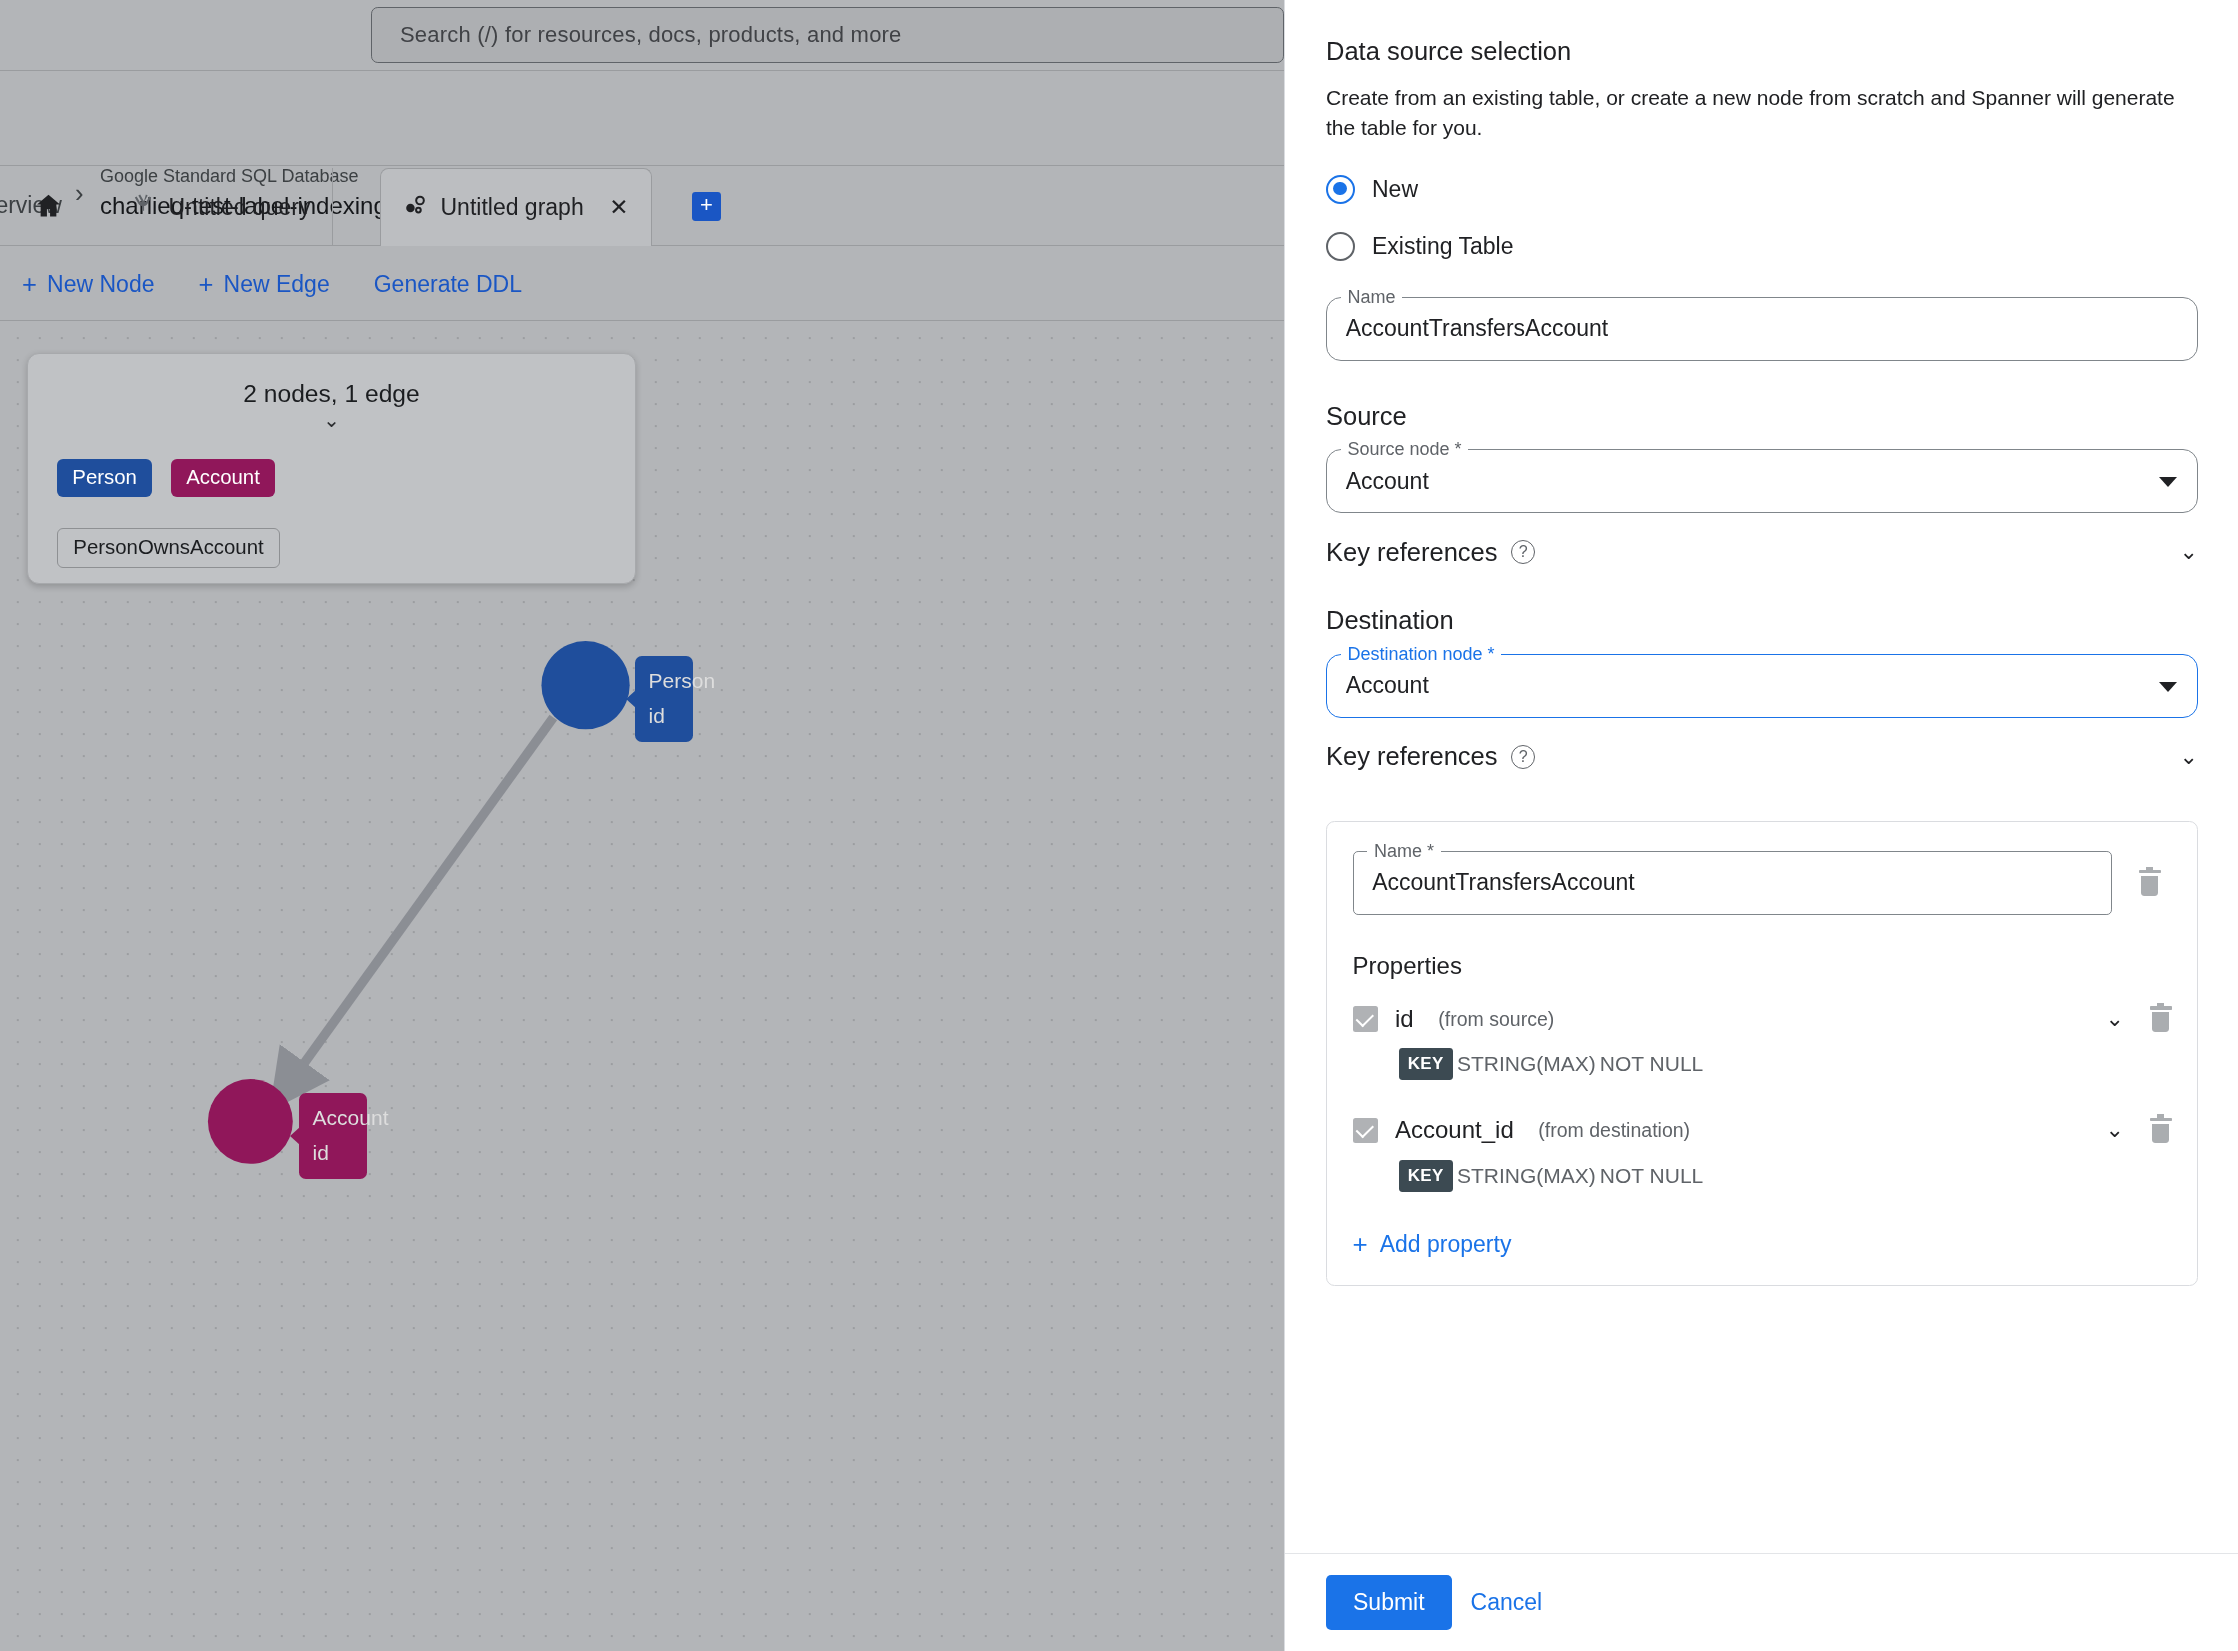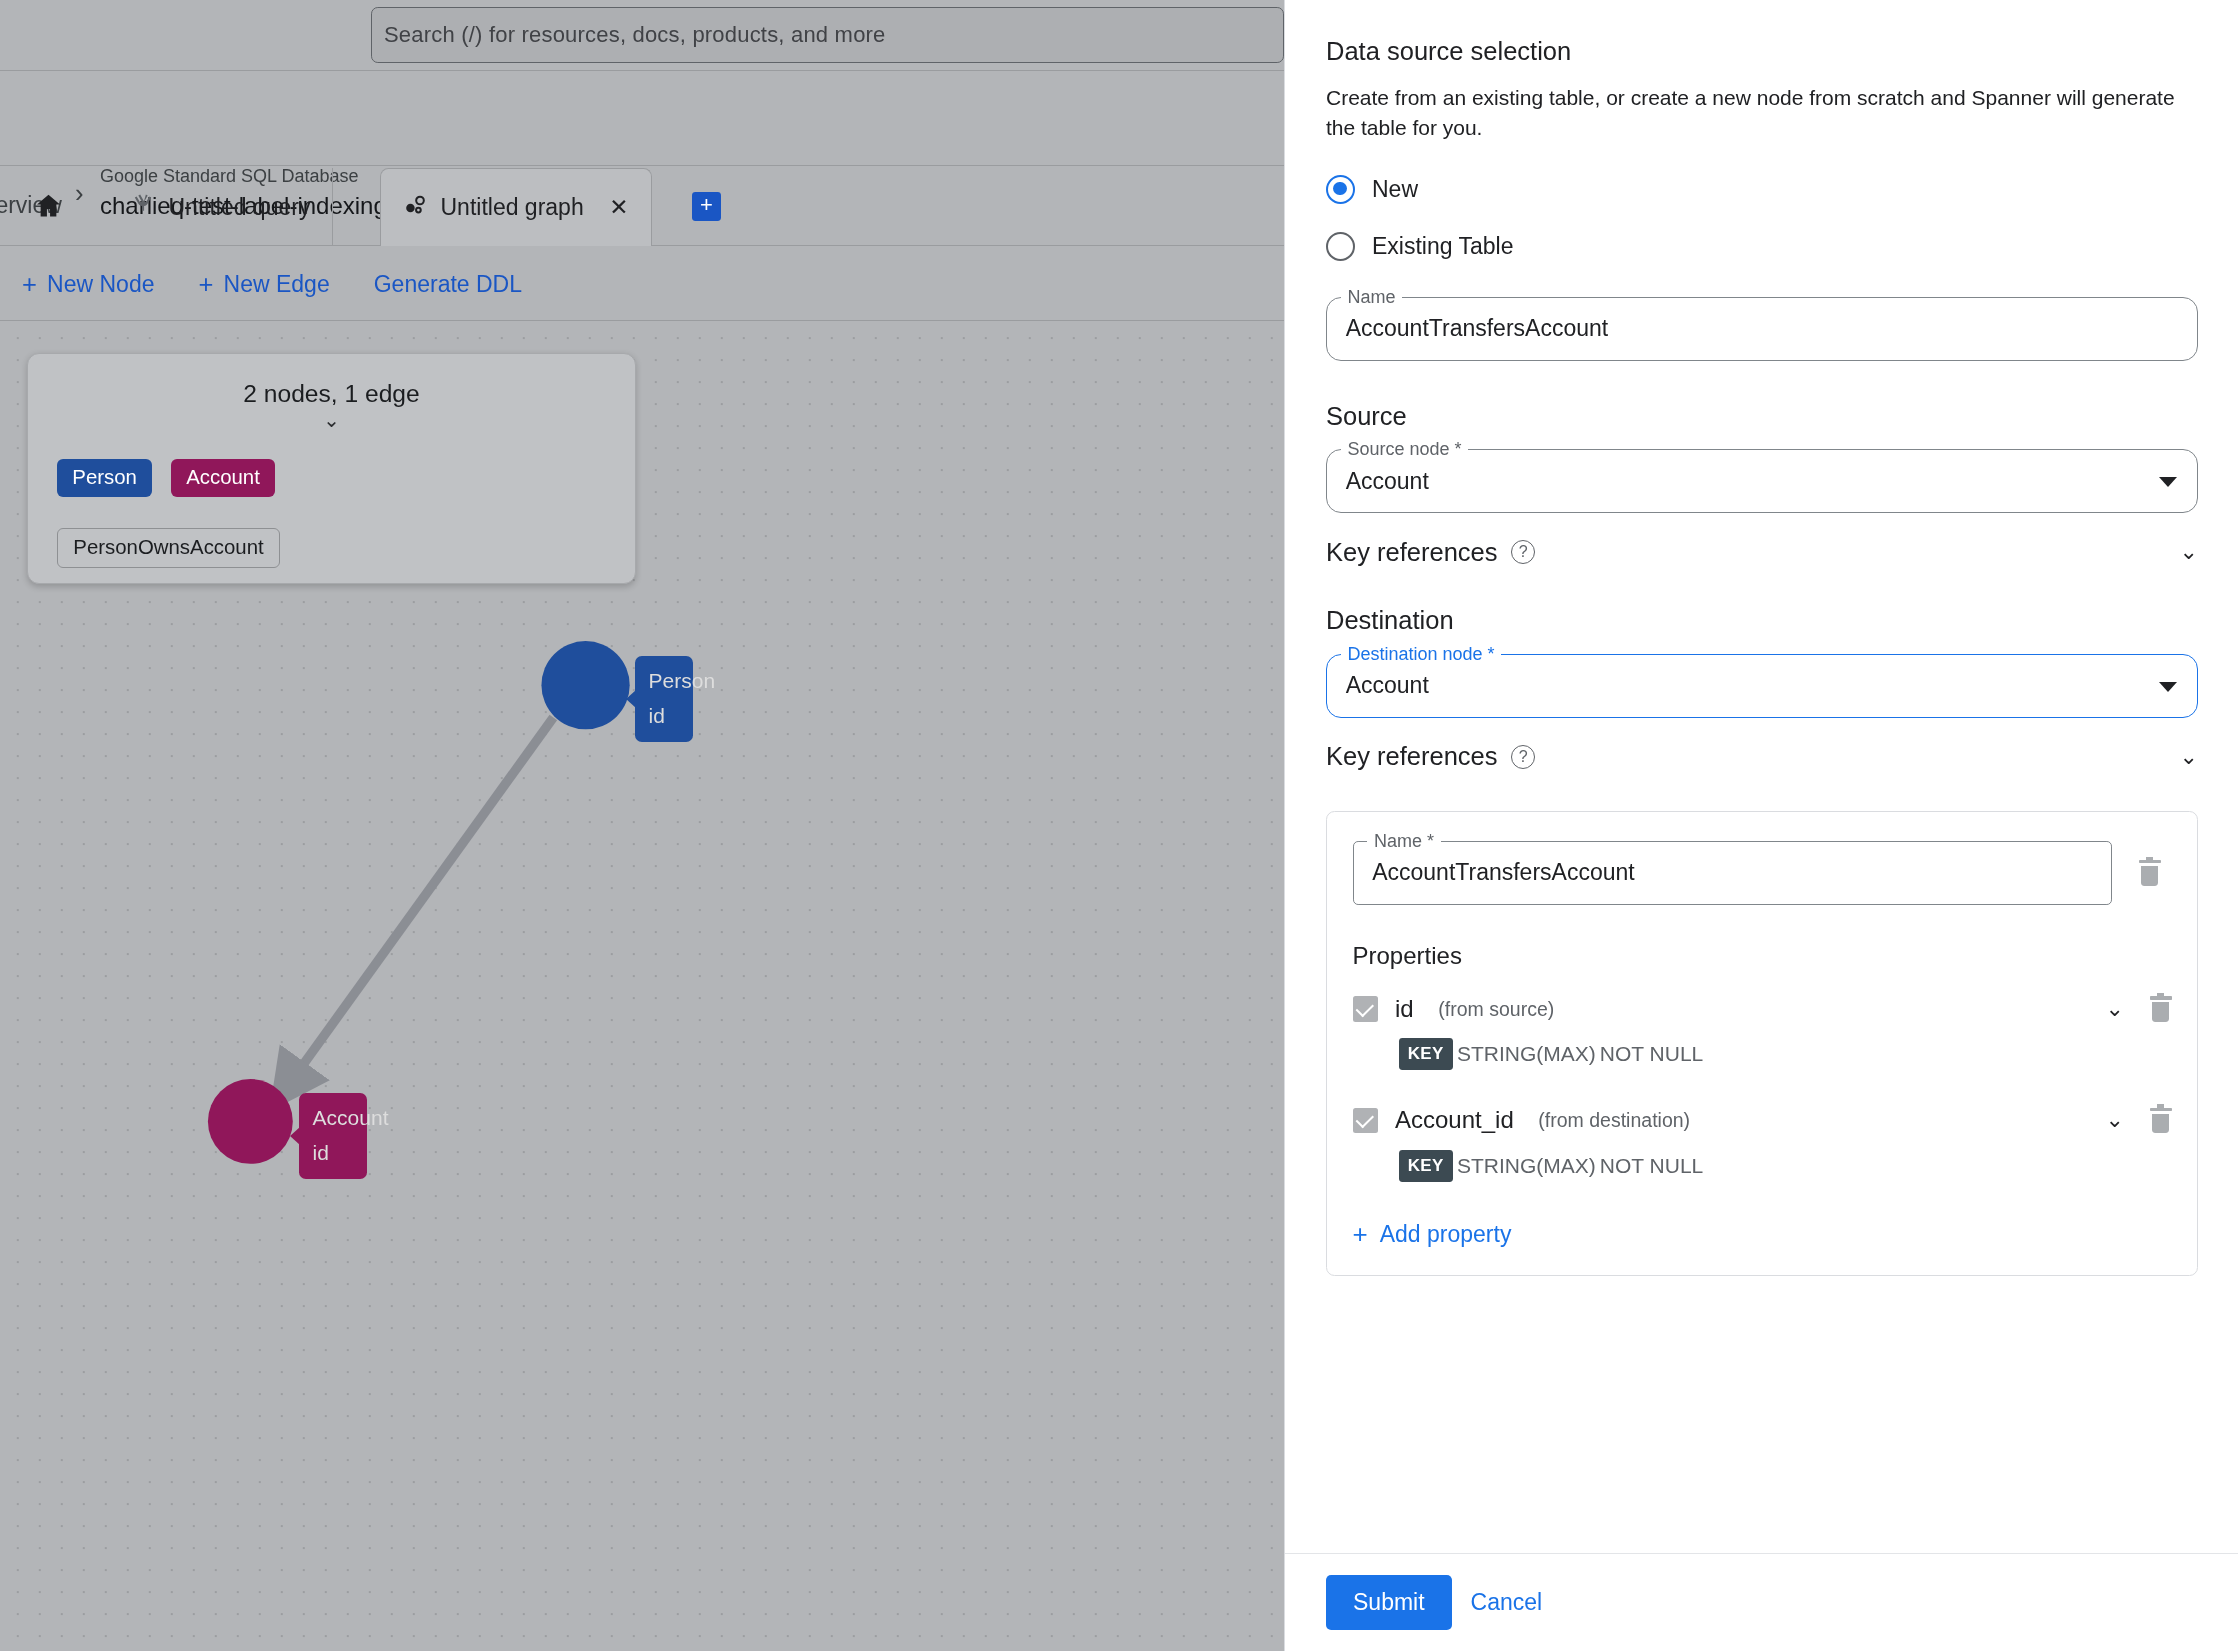--- a/index.html
+++ b/index.html
@@ -24,21 +24,21 @@
     width: 1284px; height: 71px;
     border-bottom: 1.7px solid #9a9c9f;
   }
   #search-box {
     position: absolute; left: 371px; top: 6.8px;
     width: 913px; height: 56px;
     border: 1.7px solid #5f6368;
     border-radius: 6.8px;
     background: #adafb2;
     display: flex; align-items: center;
-    padding-left: 12px;
+    padding-left: 28px;
   }
   #search-box .ph {
     font-size: 22px; color: #404246; letter-spacing: 0.2px;
   }
 
   
   #breadcrumb-row {
     position: absolute; left: 0; top: 73px;
     width: 1284px; height: 93px;
     border-bottom: 1.7px solid #9a9c9f;
@@ -268,21 +268,21 @@
     width: 24px; height: 24px; border-radius: 50%;
     border: 1.7px solid #5f6368; color: #5f6368;
     font-size: 16px; line-height: 21px; text-align: center;
   }
   .chev { font-size: 22px; color: #202124; }
 
   
   #lp-card {
     border: 0.8px solid #dadce0;
     border-radius: 8.5px;
-    margin-top: 22px;
+    margin-top: 32px;
     padding: 29px 25.5px 25.5px 25.5px;
   }
   #lp-name-row { display: flex; align-items: flex-start; gap: 15.3px; }
   #lp-name-field {
     flex: 1 1 auto;
     position: relative;
     height: 64px;
     border: 1.7px solid #80868b;
     border-radius: 5.1px;
     display: flex; align-items: center;

